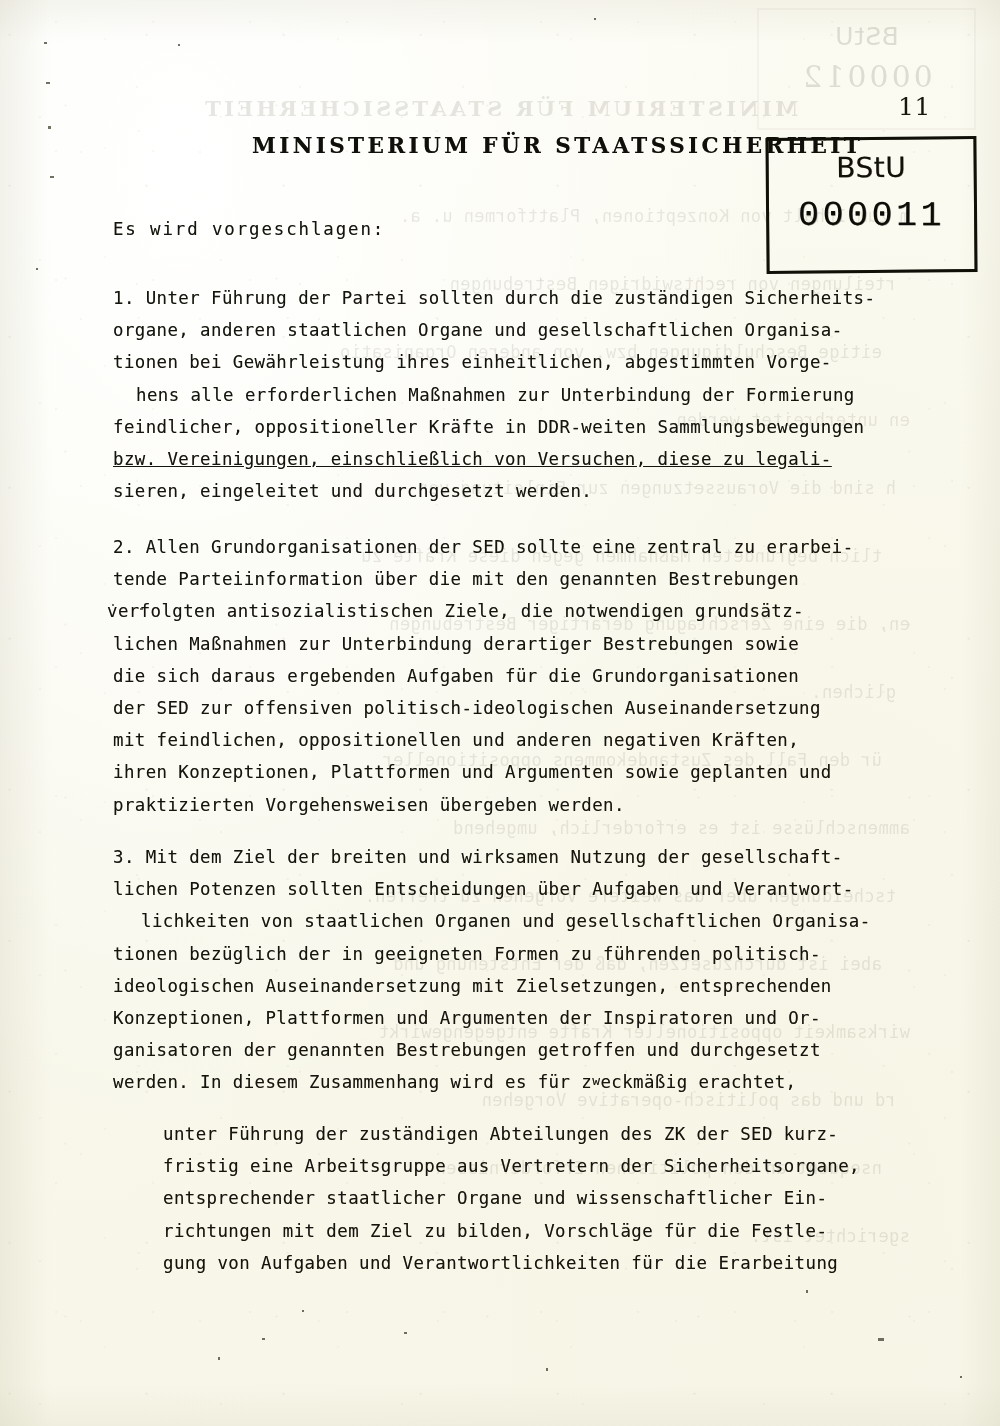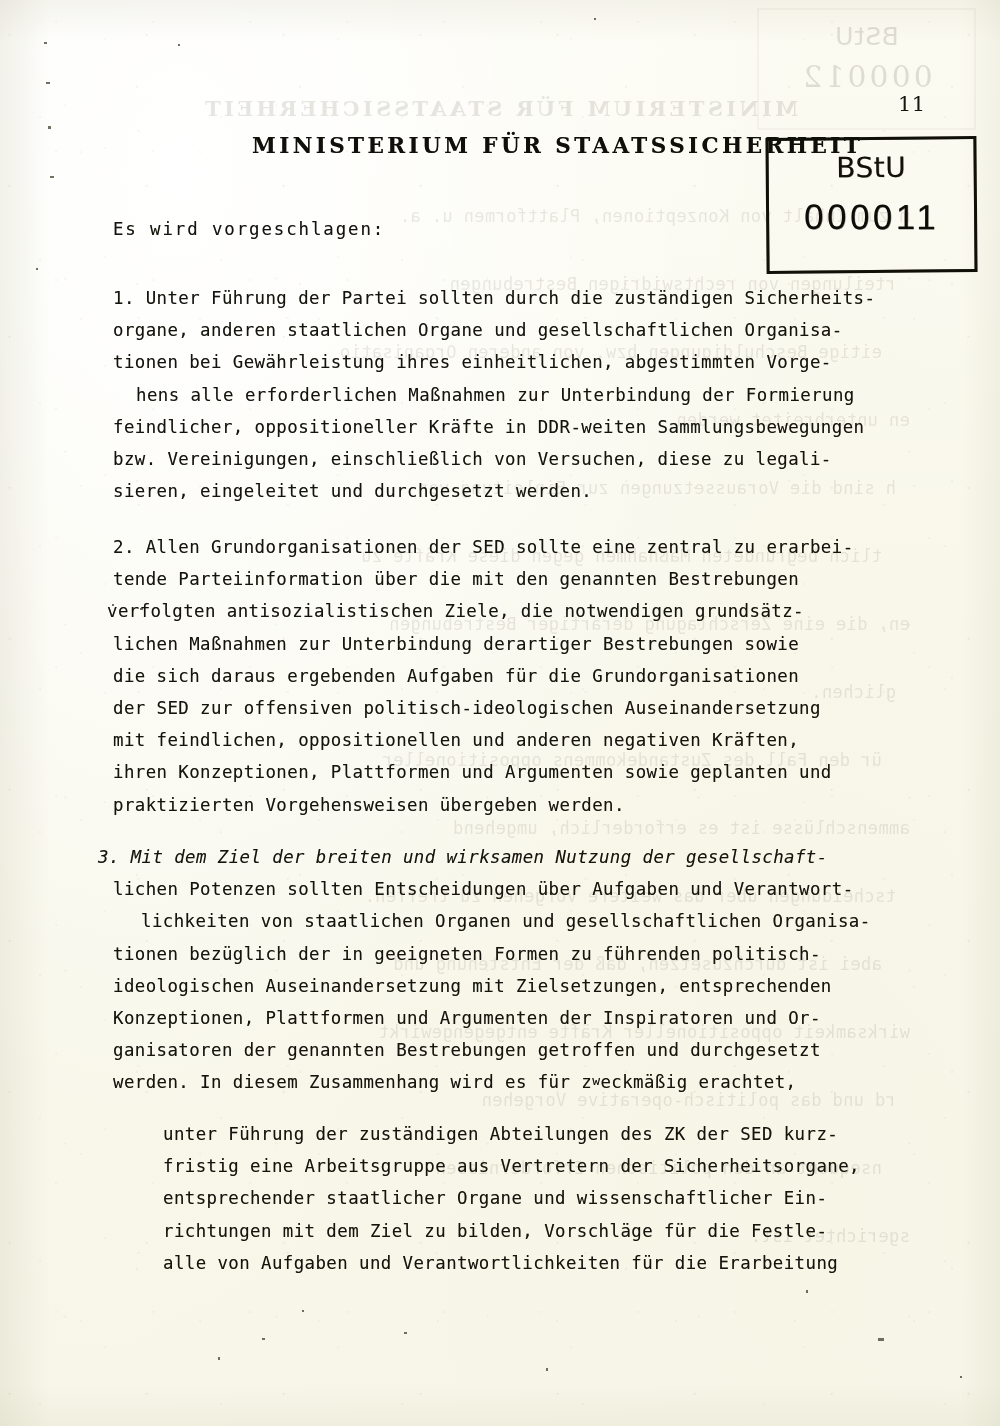--- a/index.html
+++ b/index.html
@@ -114,21 +114,21 @@
 
   
   .speck { position: absolute; background: #3b3828; opacity: .72; pointer-events: none; }
 
   
   #page-number {
     position: absolute;
     top: 92px;
     left: 898px;
     font-family: "DejaVu Serif", "Liberation Serif", serif;
-    font-size: 21px;
+    font-size: 25px;
     color: #17160e;
     letter-spacing: .5px;
   }
 
   
   #doc-title {
     position: absolute;
     top: 133px;
     left: 252px;
     font-family: "DejaVu Serif", "Liberation Serif", serif;
@@ -163,21 +163,21 @@
   #stamp-label {
     font-family: "DejaVu Sans", "Liberation Sans", sans-serif;
     font-size: 28px;
     line-height: 1;
     letter-spacing: .5px;
     color: #121008;
     margin-top: 14px;
     text-shadow: .4px .3px .5px rgba(0,0,0,.4);
   }
   #stamp-number {
-    font-family: Liberation Sans, sans-serif;
+    font-family: Liberation Mono, monospace;
     font-size: 35px;
     line-height: 1;
     letter-spacing: 3.5px;
     color: #0d0c06;
     margin-top: 17px;
     transform: rotate(0.7deg);
     text-shadow: .5px .4px .5px rgba(0,0,0,.45);
   }
 
   
@@ -265,46 +265,46 @@
   </div>
 
   <div id="body-text">
       <div class="tline lead" style="top: 219px; left: 113px;">Es wird vorgeschlagen:</div>
       <div>
         <div class="tline" style="top: 288px; left: 113px;">1. Unter Führung der Partei sollten durch die zuständigen Sicherheits-</div>
         <div class="tline" style="top: 320.2px; left: 113px;">organe, anderen staatlichen Organe und gesellschaftlichen Organisa-</div>
         <div class="tline" style="top: 352.4px; left: 113px;">tionen bei Gewährleistung ihres einheitlichen, abgestimmten Vorge-</div>
         <div class="tline" style="top: 384.6px; left: 113px; margin-left: 23px;">hens alle erforderlichen Maßnahmen zur Unterbindung der Formierung</div>
         <div class="tline" style="top: 416.8px; left: 113px;">feindlicher, oppositioneller Kräfte in DDR-weiten Sammlungsbewegungen</div>
-        <div class="tline" style="top: 449px; left: 113px;">bzw. Vereinigungen, einschließlich von Versuchen, diese zu legali-</div>
+        <div class="tline" style="top: 449px; left: 113px; text-decoration: underline;">bzw. Vereinigungen, einschließlich von Versuchen, diese zu legali-</div>
         <div class="tline" style="top: 481.2px; left: 113px;">sieren, eingeleitet und durchgesetzt werden.</div>
       </div>
       <div>
         <div class="tline" style="top: 537px; left: 113px; text-align: right;">2. Allen Grundorganisationen der SED sollte eine zentral zu erarbei-</div>
         <div class="tline" style="top: 569.2px; left: 113px;">tende Parteiinformation über die mit den genannten Bestrebungen</div>
         <div class="tline" style="top: 601.4px; left: 107px;">verfolgten antisozialistischen Ziele, die notwendigen grundsätz-</div>
         <div class="tline" style="top: 633.6px; left: 113px;">lichen Maßnahmen zur Unterbindung derartiger Bestrebungen sowie</div>
         <div class="tline" style="top: 665.8px; left: 113px;">die sich daraus ergebenden Aufgaben für die Grundorganisationen</div>
         <div class="tline" style="top: 698px; left: 113px;">der SED zur offensiven politisch-ideologischen Auseinandersetzung</div>
         <div class="tline" style="top: 730.2px; left: 113px;">mit feindlichen, oppositionellen und anderen negativen Kräften,</div>
         <div class="tline" style="top: 762.4px; left: 113px;">ihren Konzeptionen, Plattformen und Argumenten sowie geplanten und</div>
         <div class="tline" style="top: 794.6px; left: 113px;">praktizierten Vorgehensweisen übergeben werden.</div>
       </div>
       <div>
-        <div class="tline" style="top: 847px; left: 98px; font-style: italic;">3. Mit dem Ziel der breiten und wirksamen Nutzung der gesellschaft-</div>
+        <div class="tline" style="top: 847px; left: 113px;">3. Mit dem Ziel der breiten und wirksamen Nutzung der gesellschaft-</div>
         <div class="tline" style="top: 879.2px; left: 113px; text-align: right;">lichen Potenzen sollten Entscheidungen über Aufgaben und Verantwort-</div>
         <div class="tline" style="top: 911.4px; left: 113px; margin-left: 28px;">lichkeiten von staatlichen Organen und gesellschaftlichen Organisa-</div>
         <div class="tline" style="top: 943.6px; left: 113px;">tionen bezüglich der in geeigneten Formen zu führenden politisch-</div>
         <div class="tline" style="top: 975.8px; left: 113px; text-align: right;">ideologischen Auseinandersetzung mit Zielsetzungen, entsprechenden</div>
         <div class="tline" style="top: 1008px; left: 113px;">Konzeptionen, Plattformen und Argumenten der Inspiratoren und Or-</div>
         <div class="tline" style="top: 1040.2px; left: 113px;">ganisatoren der genannten Bestrebungen getroffen und durchgesetzt</div>
         <div class="tline" style="top: 1072.4px; left: 113px;">werden. In diesem Zusammenhang wird es für z<span class="sup-w">w</span>eckmäßig erachtet,</div>
       </div>
       <div>
         <div class="tline" style="top: 1124px; left: 163px;">unter Führung der zuständigen Abteilungen des ZK der SED kurz-</div>
         <div class="tline" style="top: 1156.2px; left: 163px;">fristig eine Arbeitsgruppe aus Vertretern der Sicherheitsorgane,</div>
         <div class="tline" style="top: 1188.4px; left: 163px;">entsprechender staatlicher Organe und wissenschaftlicher Ein-</div>
         <div class="tline" style="top: 1220.6px; left: 163px;">richtungen mit dem Ziel zu bilden, Vorschläge für die Festle-</div>
-        <div class="tline" style="top: 1252.8px; left: 163px;">alle von Aufgaben und Verantwortlichkeiten für die Erarbeitung</div>
+        <div class="tline" style="top: 1252.8px; left: 163px;">gung von Aufgaben und Verantwortlichkeiten für die Erarbeitung</div>
       </div>
     </div>
 
 </div>
 
 </body></html>

